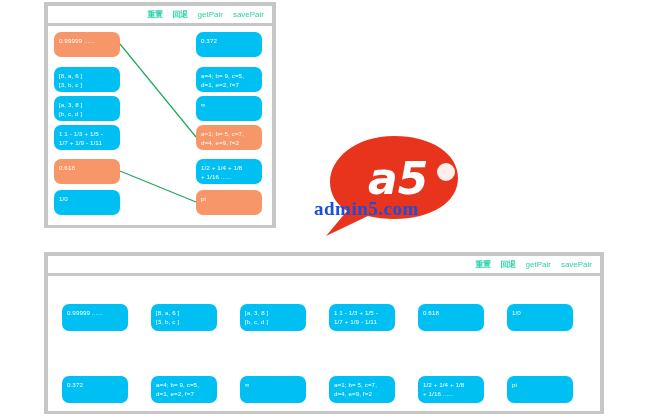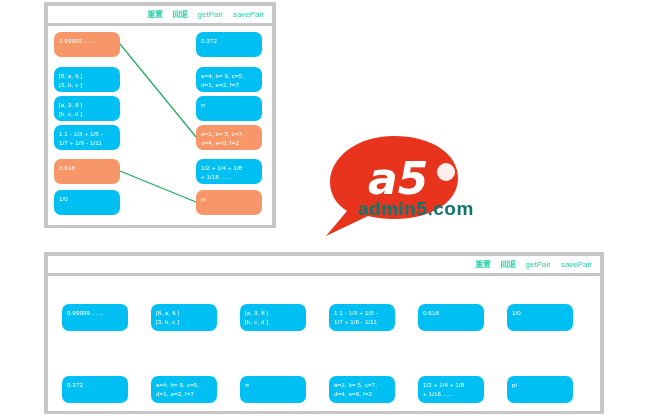--- a/index.html
+++ b/index.html
@@ -124,26 +124,25 @@
     top: 132px;
     width: 252px;
     height: 110px;
     z-index: 9;
     pointer-events: none;
   }
   #wm-text {
     position: absolute;
     left: 58px;
     top: 66px;
-    font-family: Liberation Sans, sans-serif;
+    font-family: Liberation Serif, serif;
     font-size: 19px;
     font-weight: bold;
-    color: #0f766e;
+    color: #1d4ed8;
     letter-spacing: 0.5px;
-    margin-left: 44px;
   }
 </style>
 </head>
 <body>
 
 <div id="root">
 
   <div class="panel" id="top-panel">
 
     <div class="toolbar" id="top-toolbar">

